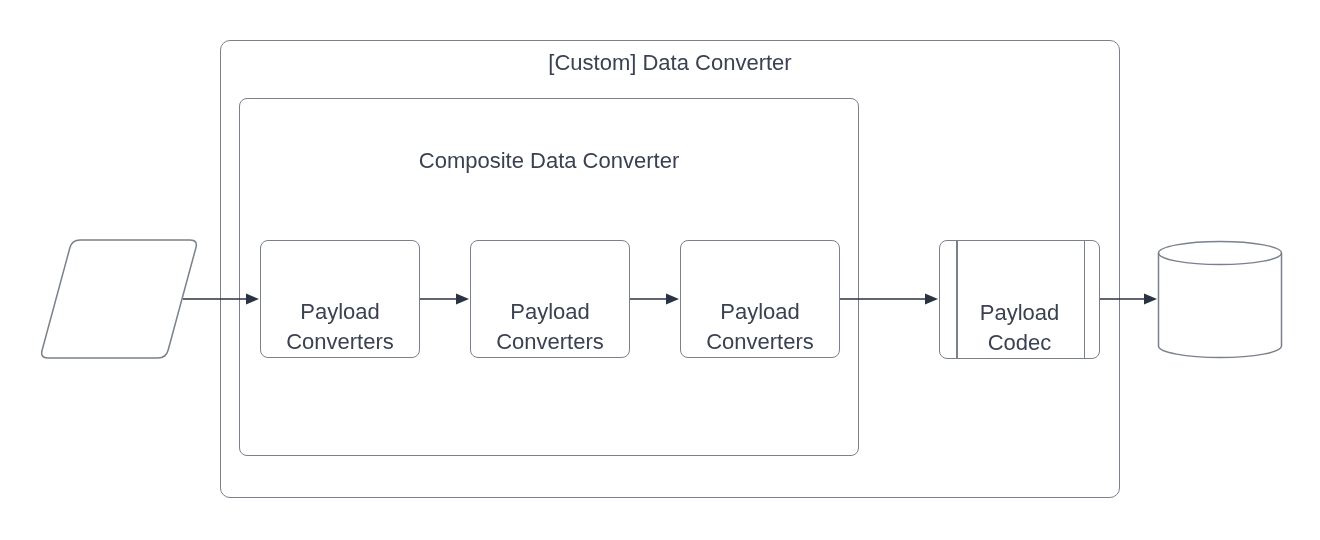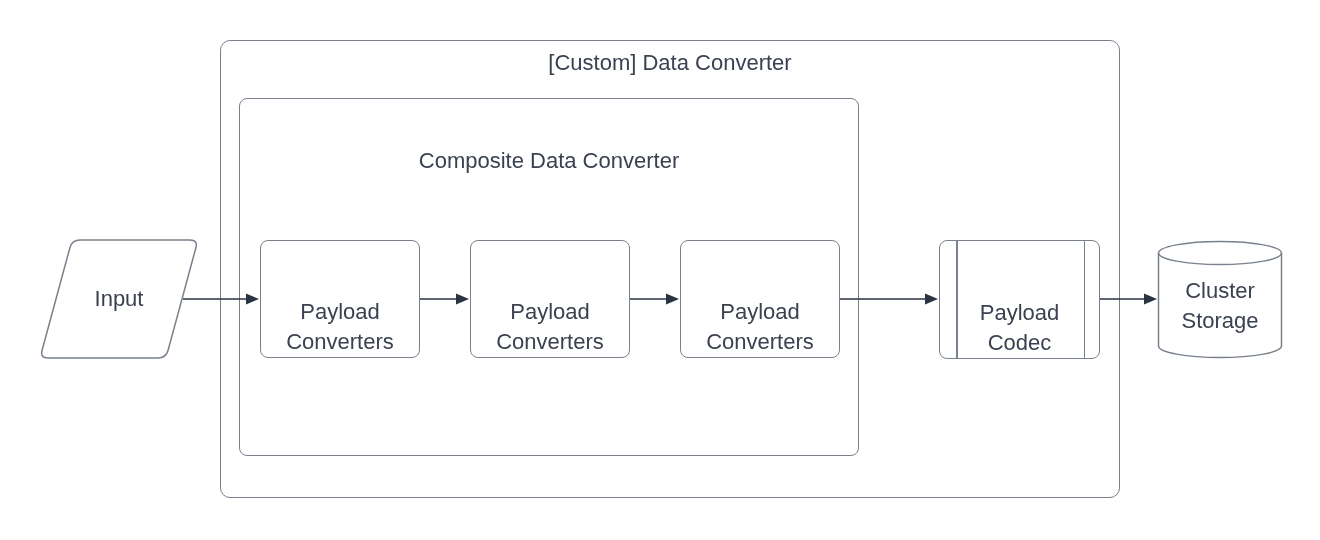--- a/index.html
+++ b/index.html
@@ -142,17 +142,14 @@
       <line x1="840" y1="299" x2="926" y2="299" stroke="#2a3342" stroke-width="1.6"></line>
       <polygon points="938,299 925,293.6 925,304.4" fill="#2a3342"></polygon>
     </g>
 
     <g>
       <line x1="1100" y1="299" x2="1145" y2="299" stroke="#2a3342" stroke-width="1.6"></line>
       <polygon points="1157,299 1144,293.6 1144,304.4" fill="#2a3342"></polygon>
     </g>
   </svg>
 
-  <div class="float-label input-label">Input</div>
-  <div class="float-label storage-label">Cluster
-Storage</div>
 
 </div>
 
 </body></html>

